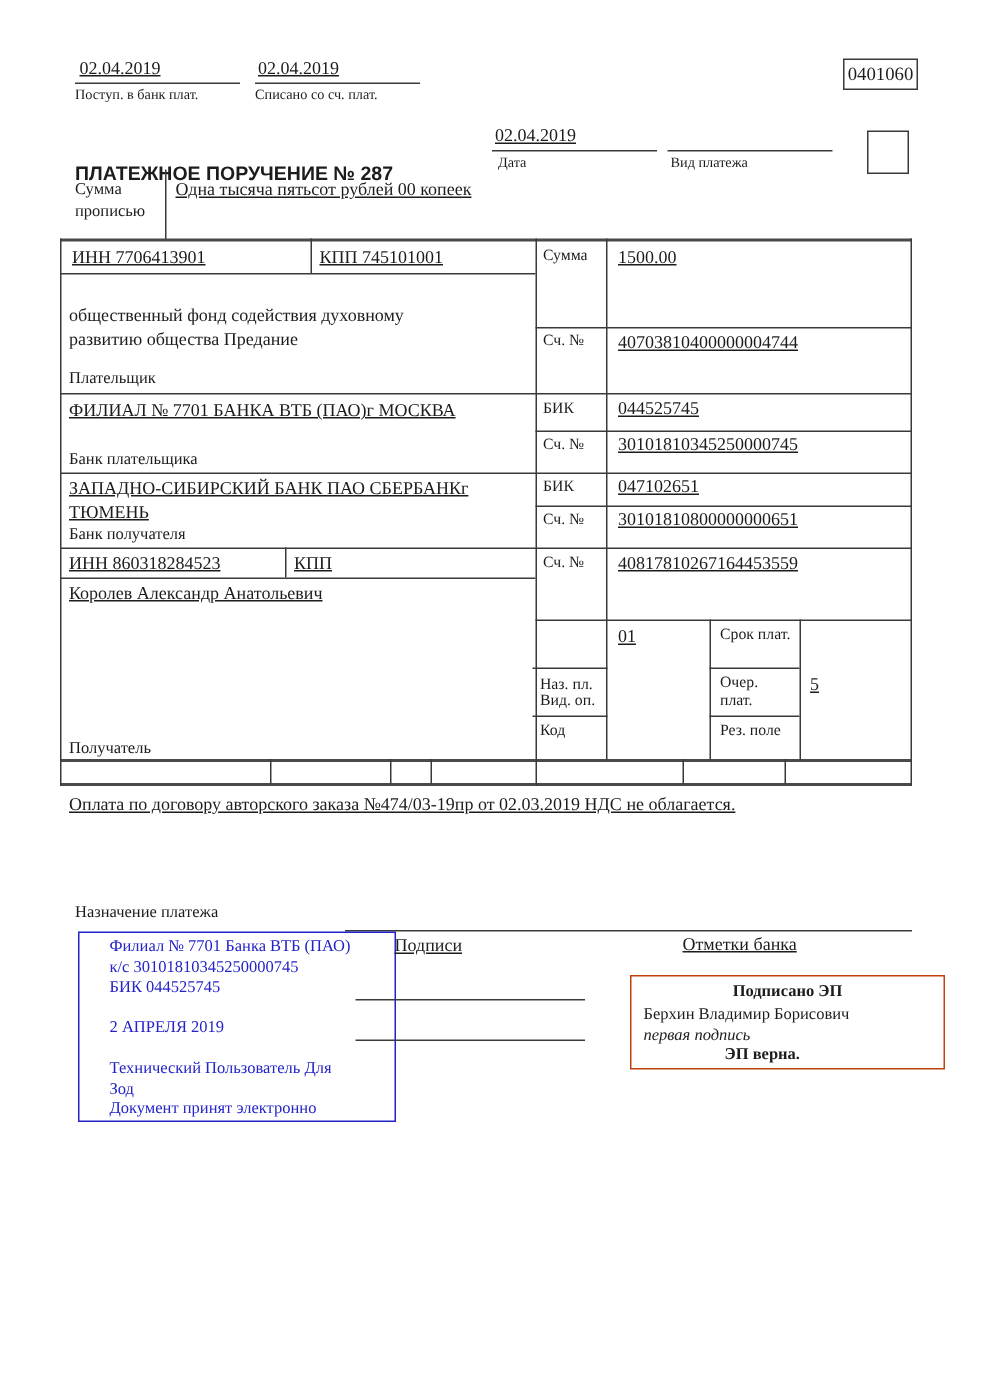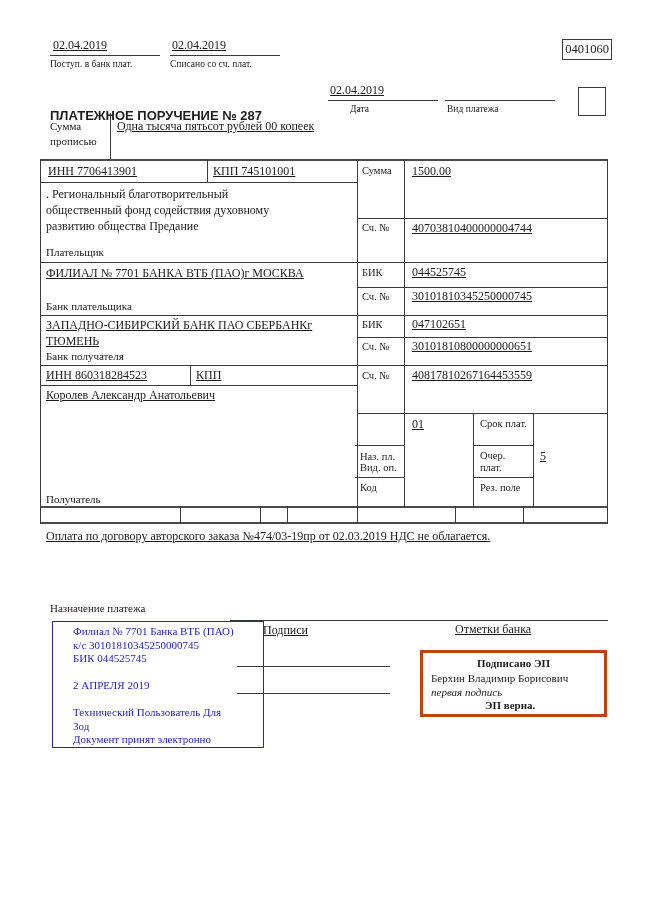--- a/index.html
+++ b/index.html
@@ -12,21 +12,21 @@
   .t12{font-size:12px;line-height:15px;white-space:nowrap;text-decoration:underline;}
   .t12w{font-size:12px;line-height:16px;}
   .t11{font-size:11px;line-height:13px;white-space:nowrap;}
   .t10{font-size:10.5px;line-height:12px;}
   .t9{font-size:9.5px;line-height:11px;white-space:nowrap;}
   .title{font-family:"Liberation Sans","DejaVu Sans",sans-serif;font-weight:bold;font-size:13px;white-space:nowrap;margin-top:24px;}
   .codebox{position:absolute;border:1.5px solid #3a3a3a;font-size:12.5px;text-align:center;}
   .chkbox{position:absolute;border:1px solid #3a3a3a;background:#fff;}
   .stamp{position:absolute;border:1px solid #2323c8;color:#2323c8;font-size:11px;line-height:13.5px;padding:3px 20px;}
   .stampline{min-height:13.5px;white-space:nowrap;}
-  .esignbox{position:absolute;border:3px solid #c2410c;font-size:11px;}
+  .esignbox{position:absolute;border:1px solid #c2410c;font-size:11px;padding-left:27px;}
   .b{font-weight:bold;}
   .i{font-style:italic;}
   .ctr{text-align:center;}
 </style>
 </head>
 <body>
 
 <div id="page">
 
   <div class="abs t12" style="left:53px;top:38px;">02.04.2019</div>
@@ -35,21 +35,21 @@
 
   <div class="abs t12" style="left:172px;top:38px;">02.04.2019</div>
   <div class="h" style="left:170px;top:55px;width:110px;"></div>
   <div class="abs t9" style="left:170px;top:59px;">Списано со сч. плат.</div>
 
   <div class="codebox" style="left:562px;top:39px;width:48px;height:19px;line-height:19px;">0401060</div>
 
   <div class="abs title" style="left:50px;top:84px;">ПЛАТЕЖНОЕ ПОРУЧЕНИЕ № 287</div>
   <div class="abs t12" style="left:330px;top:83px;">02.04.2019</div>
   <div class="h" style="left:328px;top:100px;width:110px;"></div>
-  <div class="abs t9" style="left:350px;top:104px;">Дата</div>
+  <div class="abs t9" style="left:332px;top:104px;">Дата</div>
   <div class="h" style="left:445px;top:100px;width:110px;"></div>
   <div class="abs t9" style="left:447px;top:104px;">Вид платежа</div>
   <div class="chkbox" style="left:578px;top:87px;width:26px;height:27px;"></div>
 
   <div class="abs t11" style="left:50px;top:120px;">Сумма</div>
   <div class="abs t11" style="left:50px;top:135px;">прописью</div>
   <div class="v" style="left:110px;top:113px;height:47px;"></div>
   <div class="abs t12" style="left:117px;top:119px;">Одна тысяча пятьсот рублей 00 копеек</div>
 
   <div class="h2x" style="left:40px;top:159px;width:568px;"></div>
@@ -79,21 +79,20 @@
   <div class="v" style="left:533px;top:413px;height:94px;"></div>
 
   <div class="v" style="left:180px;top:506px;height:17px;"></div>
   <div class="v" style="left:260px;top:506px;height:17px;"></div>
   <div class="v" style="left:287px;top:506px;height:17px;"></div>
   <div class="v" style="left:455px;top:506px;height:17px;"></div>
   <div class="v" style="left:523px;top:506px;height:17px;"></div>
 
   <div class="abs t12" style="left:48px;top:164px;">ИНН 7706413901</div>
   <div class="abs t12" style="left:213px;top:164px;">КПП 745101001</div>
-  <div class="abs t12w" style="left:46px;top:186px;width:305px;">. Региональный благотворительный</div>
   <div class="abs t12w" style="left:46px;top:202px;width:305px;">общественный фонд содействия духовному</div>
   <div class="abs t12w" style="left:46px;top:218px;width:305px;">развитию общества Предание</div>
   <div class="abs t11" style="left:46px;top:246px;">Плательщик</div>
 
   <div class="abs t12" style="left:46px;top:266px;">ФИЛИАЛ № 7701 БАНКА ВТБ (ПАО)г МОСКВА</div>
   <div class="abs t11" style="left:46px;top:300px;">Банк плательщика</div>
 
   <div class="abs t12" style="left:46px;top:318px;">ЗАПАДНО-СИБИРСКИЙ БАНК ПАО СБЕРБАНКг</div>
   <div class="abs t12" style="left:46px;top:334px;">ТЮМЕНЬ</div>
   <div class="abs t11" style="left:46px;top:350px;">Банк получателя</div>

